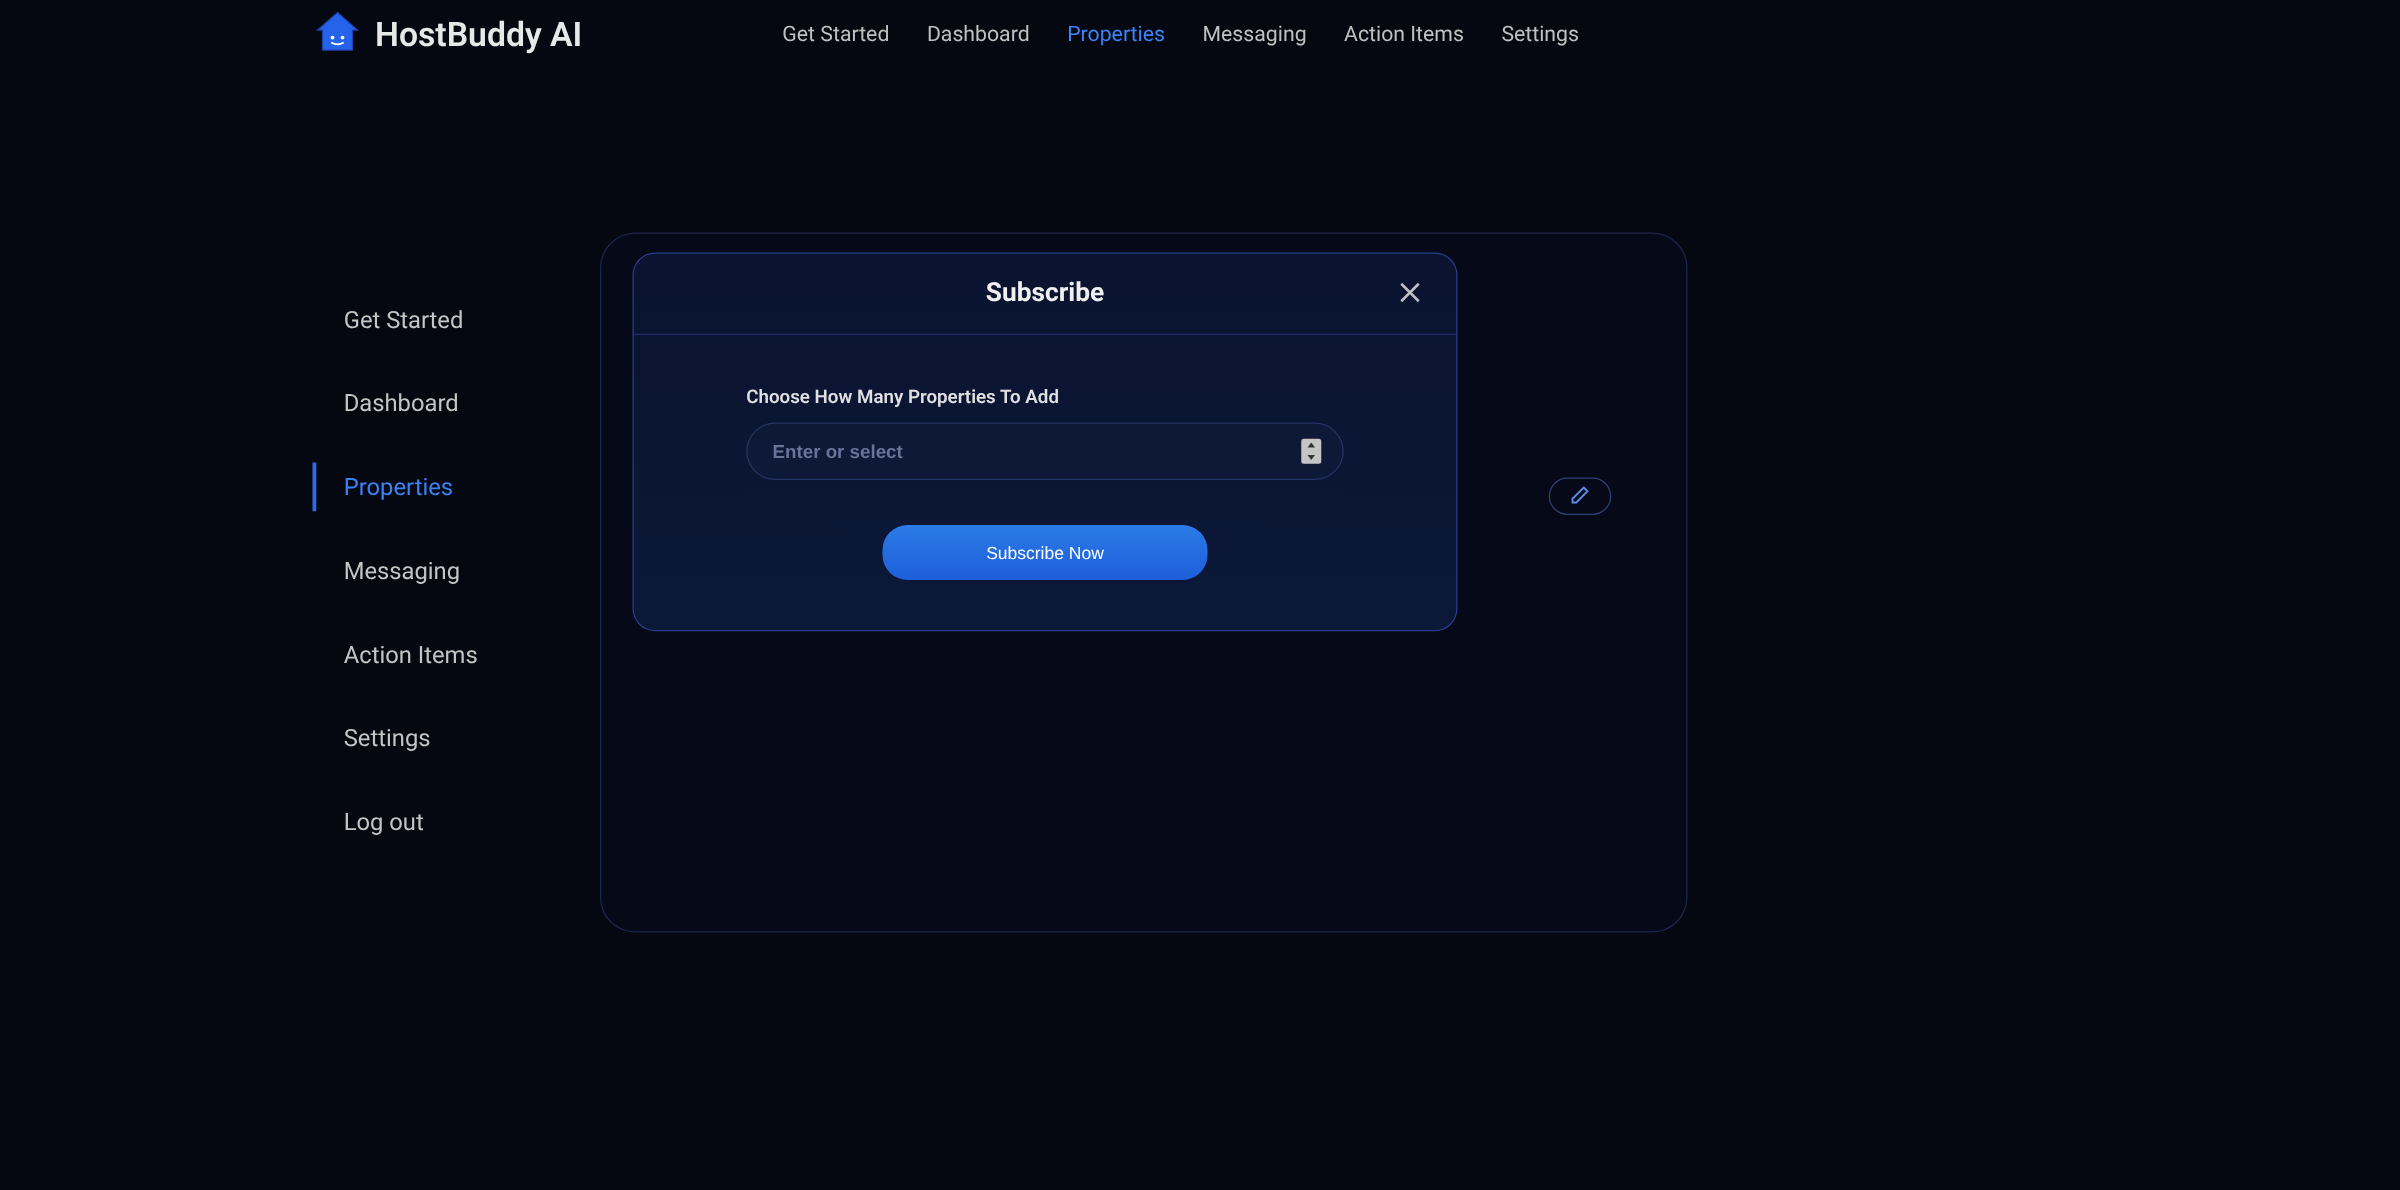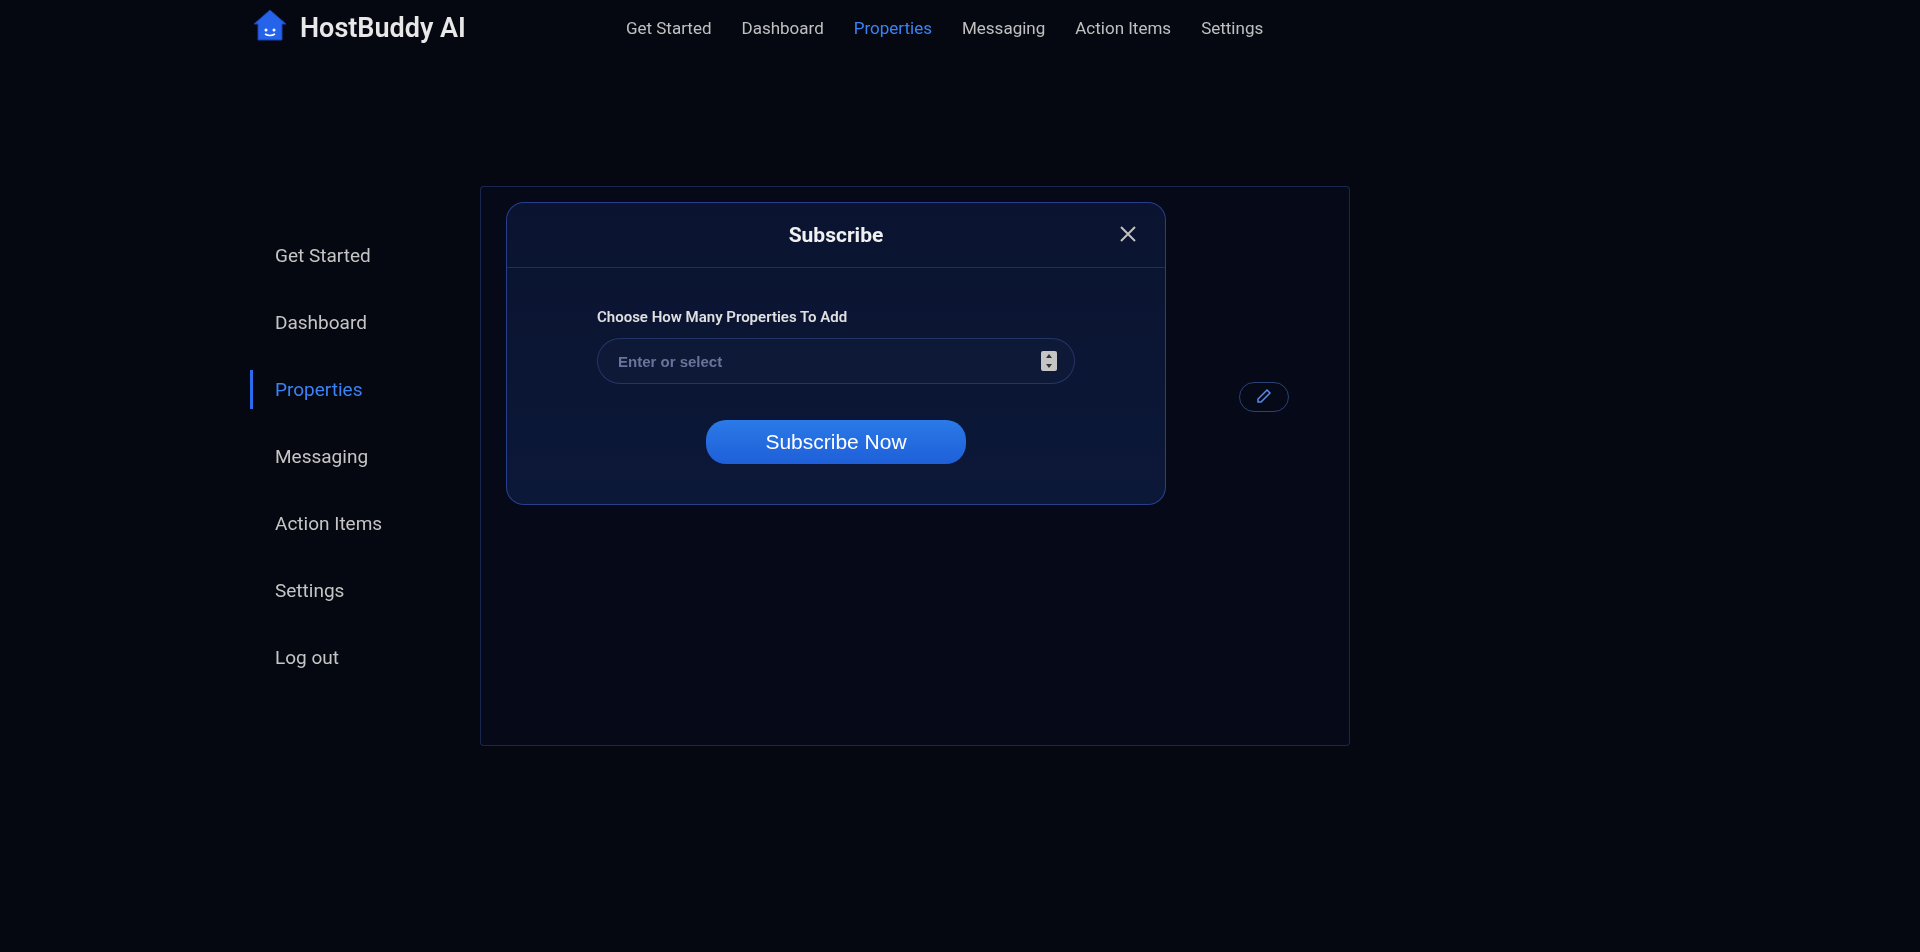--- a/index.html
+++ b/index.html
@@ -84,21 +84,21 @@
     .sidebar-item.active {
       border-left: 3px solid #2b6bed;
       color: #3b82f6;
     }
 
     .content-panel {
       flex: 1;
       max-width: 870px;
       background: #060a18;
       border: 1px solid rgba(60, 80, 160, 0.4);
-      border-radius: 4px;
+      border-radius: 28px;
       min-height: 560px;
       position: relative;
       padding: 20px;
     }
 
     .edit-btn {
       position: absolute;
       right: 60px;
       top: 195px;
       width: 50px;
@@ -227,21 +227,21 @@
 
     .subscribe-btn {
       display: block;
       margin: 10px auto 0;
       width: 260px;
       height: 44px;
       background: linear-gradient(180deg, #2b7ae8 0%, #1e5fd8 100%);
       border: none;
       border-radius: 20px;
       color: #fff;
-      font-size: 21px;
+      font-size: 14px;
       font-weight: 500;
       cursor: pointer;
     }
   </style>
 </head>
 <body>
 
 <nav class="top-nav">
   <div class="logo">
     <span>

